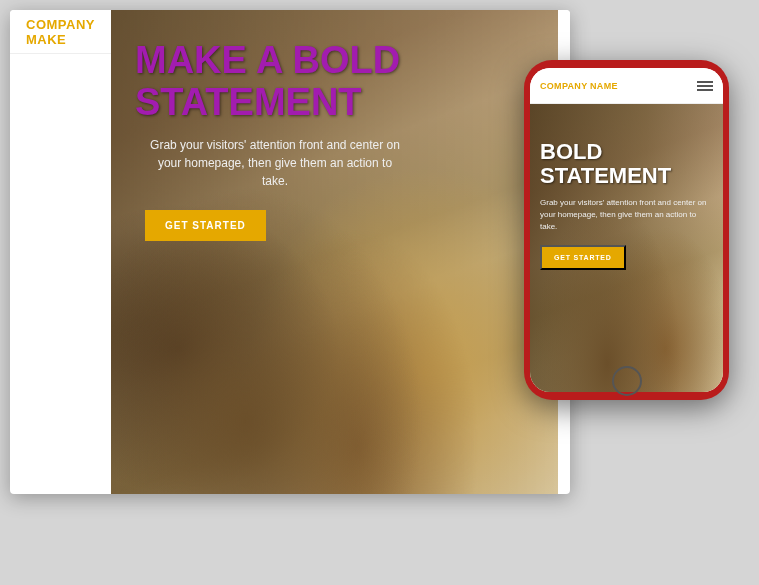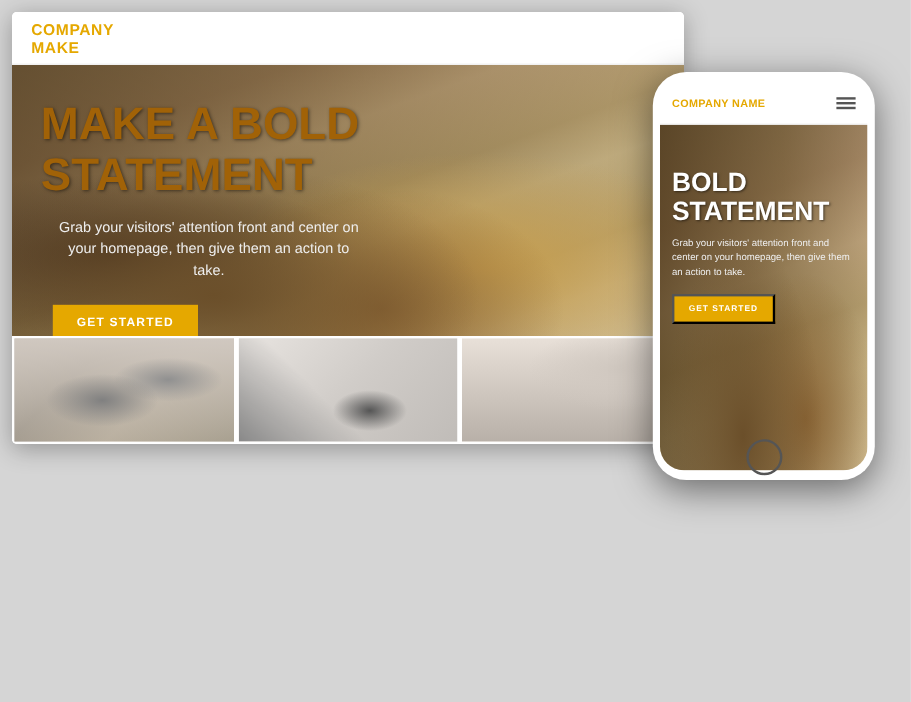--- a/index.html
+++ b/index.html
@@ -23,27 +23,27 @@
       align-items: center;
       justify-content: center;
     }
 
     
     .desktop-mockup {
       position: absolute;
       left: 10px;
       top: 10px;
       width: 560px;
-      height: 360px;
+      height: 484px;
       background: #fff;
       border-radius: 4px;
       box-shadow: 0 4px 20px rgba(0,0,0,0.3);
       overflow: hidden;
       display: flex;
-      flex-direction: column;
+      flex-direction: row;
     }
 
     
     .desktop-navbar {
       background: #fff;
       height: 44px;
       display: flex;
       align-items: center;
       padding: 0 16px;
       border-bottom: 1px solid #eee;
@@ -115,21 +115,21 @@
 
     .desktop-hero-content {
       position: relative;
       z-index: 2;
       padding: 30px 24px 20px;
     }
 
     .desktop-hero-title {
       font-size: 38px;
       font-weight: 900;
-      color: #a16207;
+      color: #a21caf;
       line-height: 1.1;
       text-transform: uppercase;
       margin-bottom: 12px;
       text-shadow: 1px 1px 3px rgba(0,0,0,0.5);
     }
 
     .desktop-hero-subtitle {
       font-size: 12px;
       color: #eee;
       line-height: 1.5;
@@ -205,23 +205,23 @@
       background:
         radial-gradient(ellipse at 70% 30%, #d0c8c0 0%, transparent 40%),
         linear-gradient(180deg, #e8e0d8 0%, #b8b0a8 100%);
     }
 
     
     .mobile-mockup {
       position: absolute;
       right: 30px;
       top: 60px;
-      width: 185px;
+      width: 205px;
       height: 340px;
-      background: #ffffff;
+      background: #b91c1c;
       border-radius: 28px;
       box-shadow: 0 8px 30px rgba(0,0,0,0.5);
       padding: 8px 6px;
       display: flex;
       flex-direction: column;
       z-index: 20;
     }
 
     .mobile-screen {
       background: #fff;

